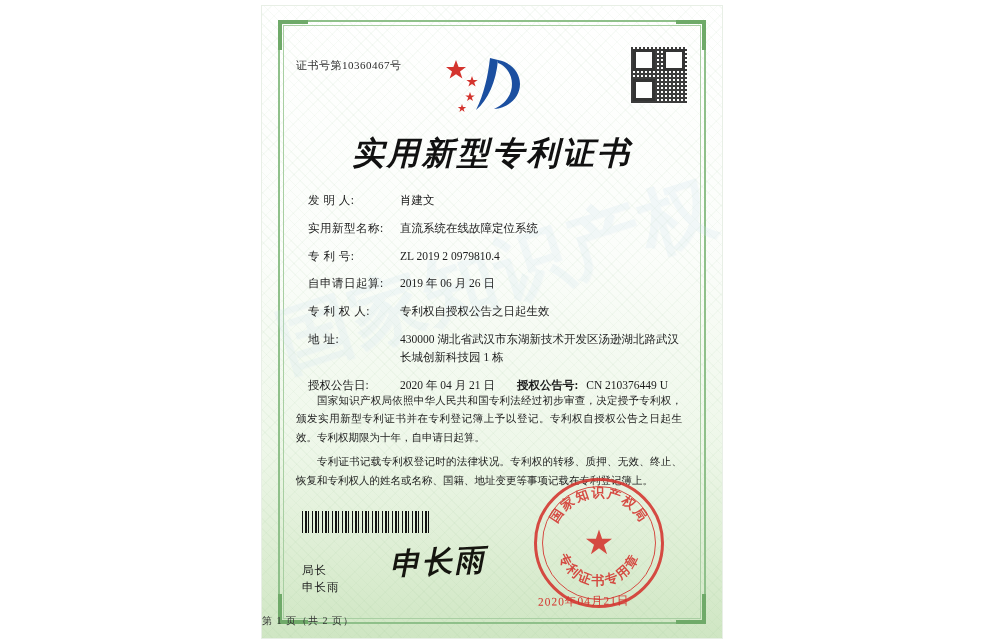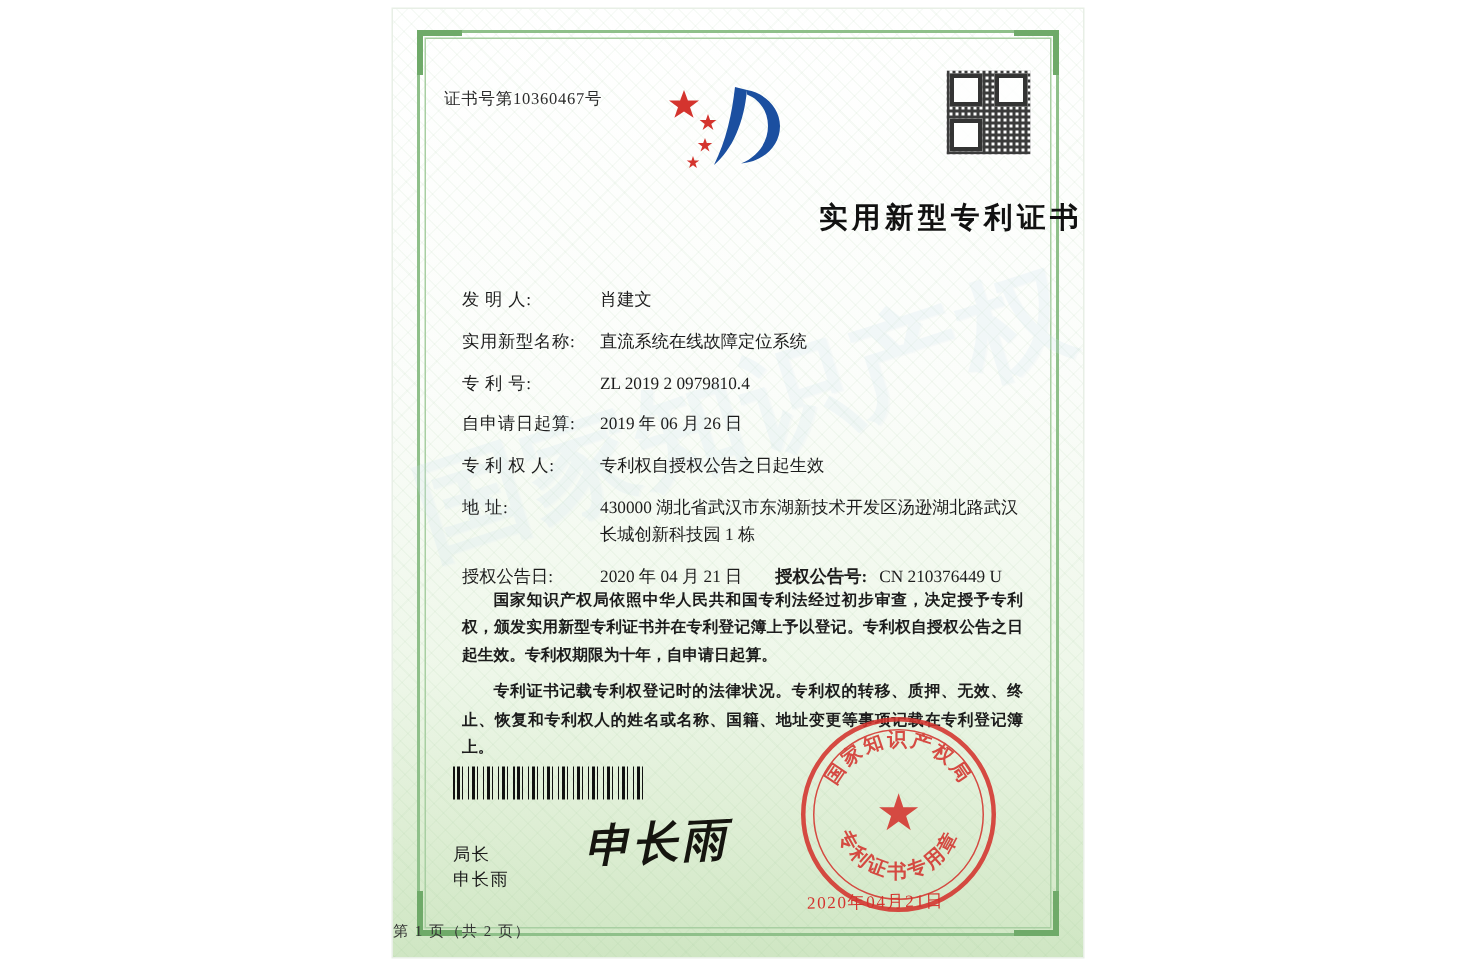--- a/index.html
+++ b/index.html
@@ -154,26 +154,27 @@
     height: 62px;
   }
   .emblem svg { display:block; }
 
   
   .title {
     position: absolute;
     left: 0;
     right: 0;
     top: 126px;
-    text-align: right;
-    font-family: "Liberation Serif", serif;
-    font-size: 19px;
+    text-align: center;
+    font-family: "Liberation Serif", serif;
+    font-size: 32px;
     font-weight: bold;
     letter-spacing: 3px;
     color: #111;
+    font-style: italic;
   }
 
   
   .fields {
     position: absolute;
     left: 46px;
     top: 186px;
     right: 40px;
     font-size: 11.5px;
     color: #1c1c1c;
@@ -209,28 +210,27 @@
   }
   .field-inline .seg-lbl2 {
     flex: 0 0 auto;
     margin-right: 8px;
     font-weight: bold;
   }
 
   
   .paras {
     position: absolute;
-    left: 46px;
+    left: 34px;
     right: 40px;
     top: 386px;
     font-size: 10.5px;
     line-height: 1.75;
     color: #1c1c1c;
     text-align: justify;
-    font-weight: bold;
   }
   .paras p {
     margin: 0 0 6px 0;
     text-indent: 21px;
   }
 
   
   .barcode {
     position: absolute;
     left: 40px;

